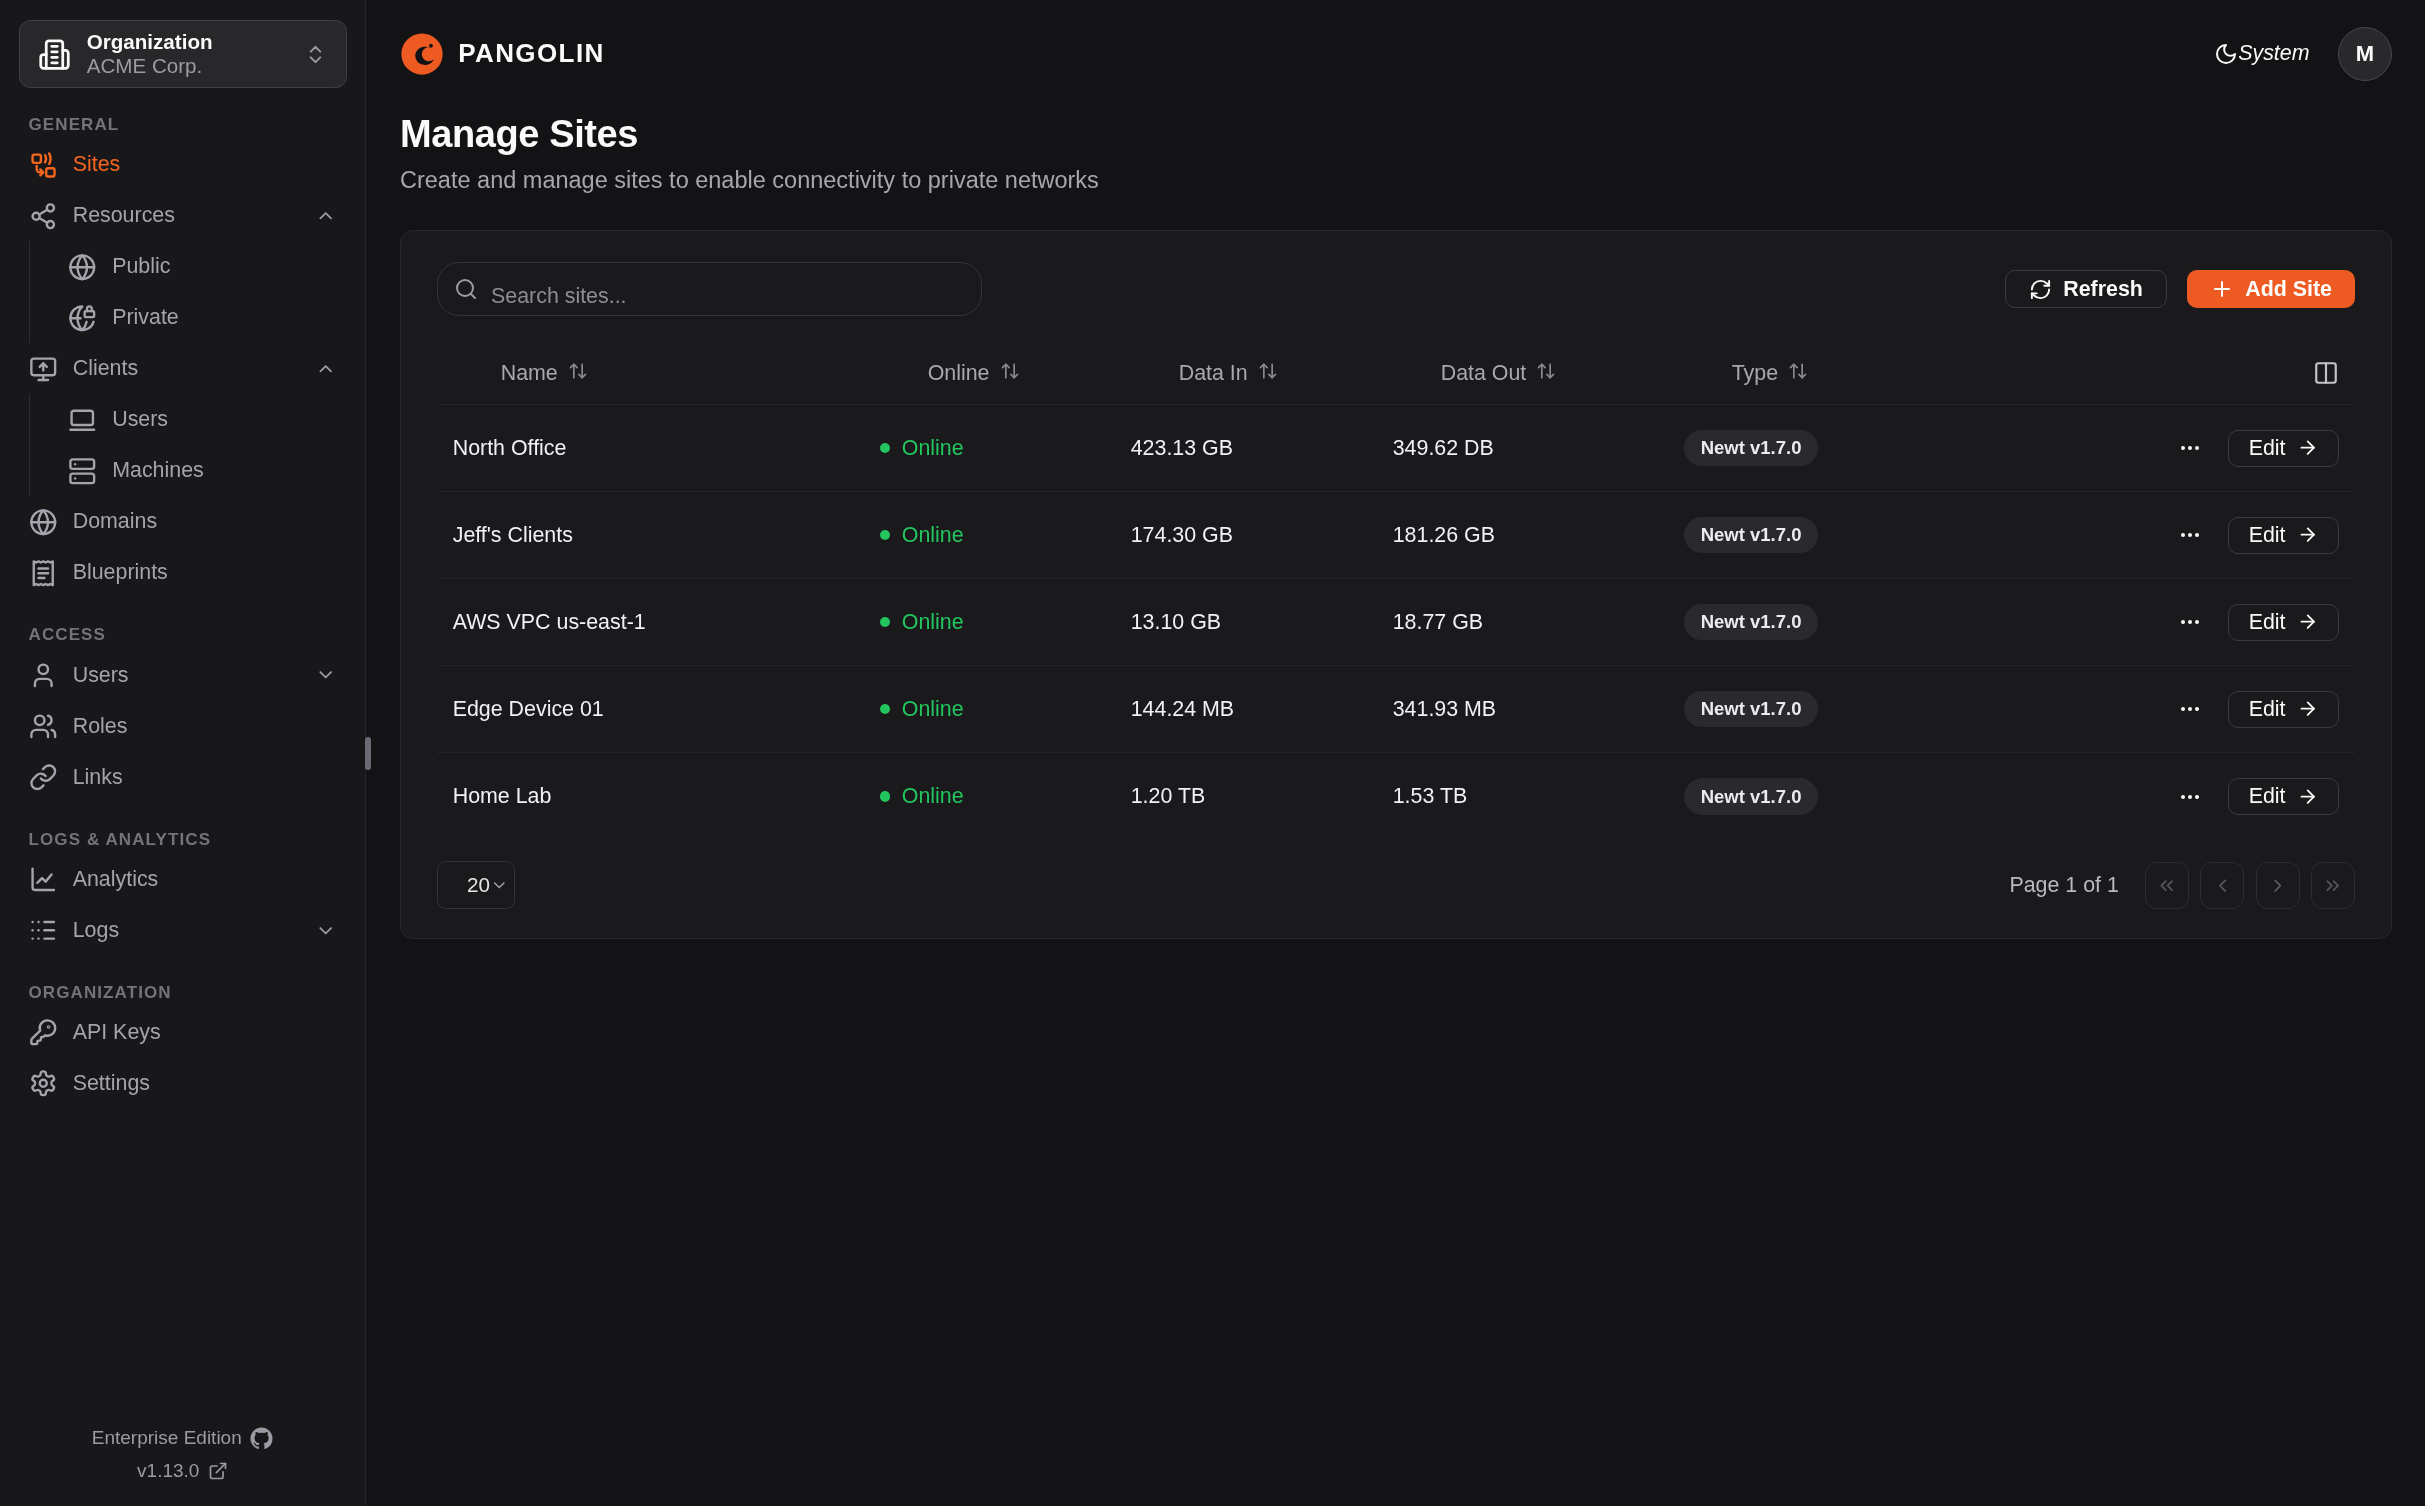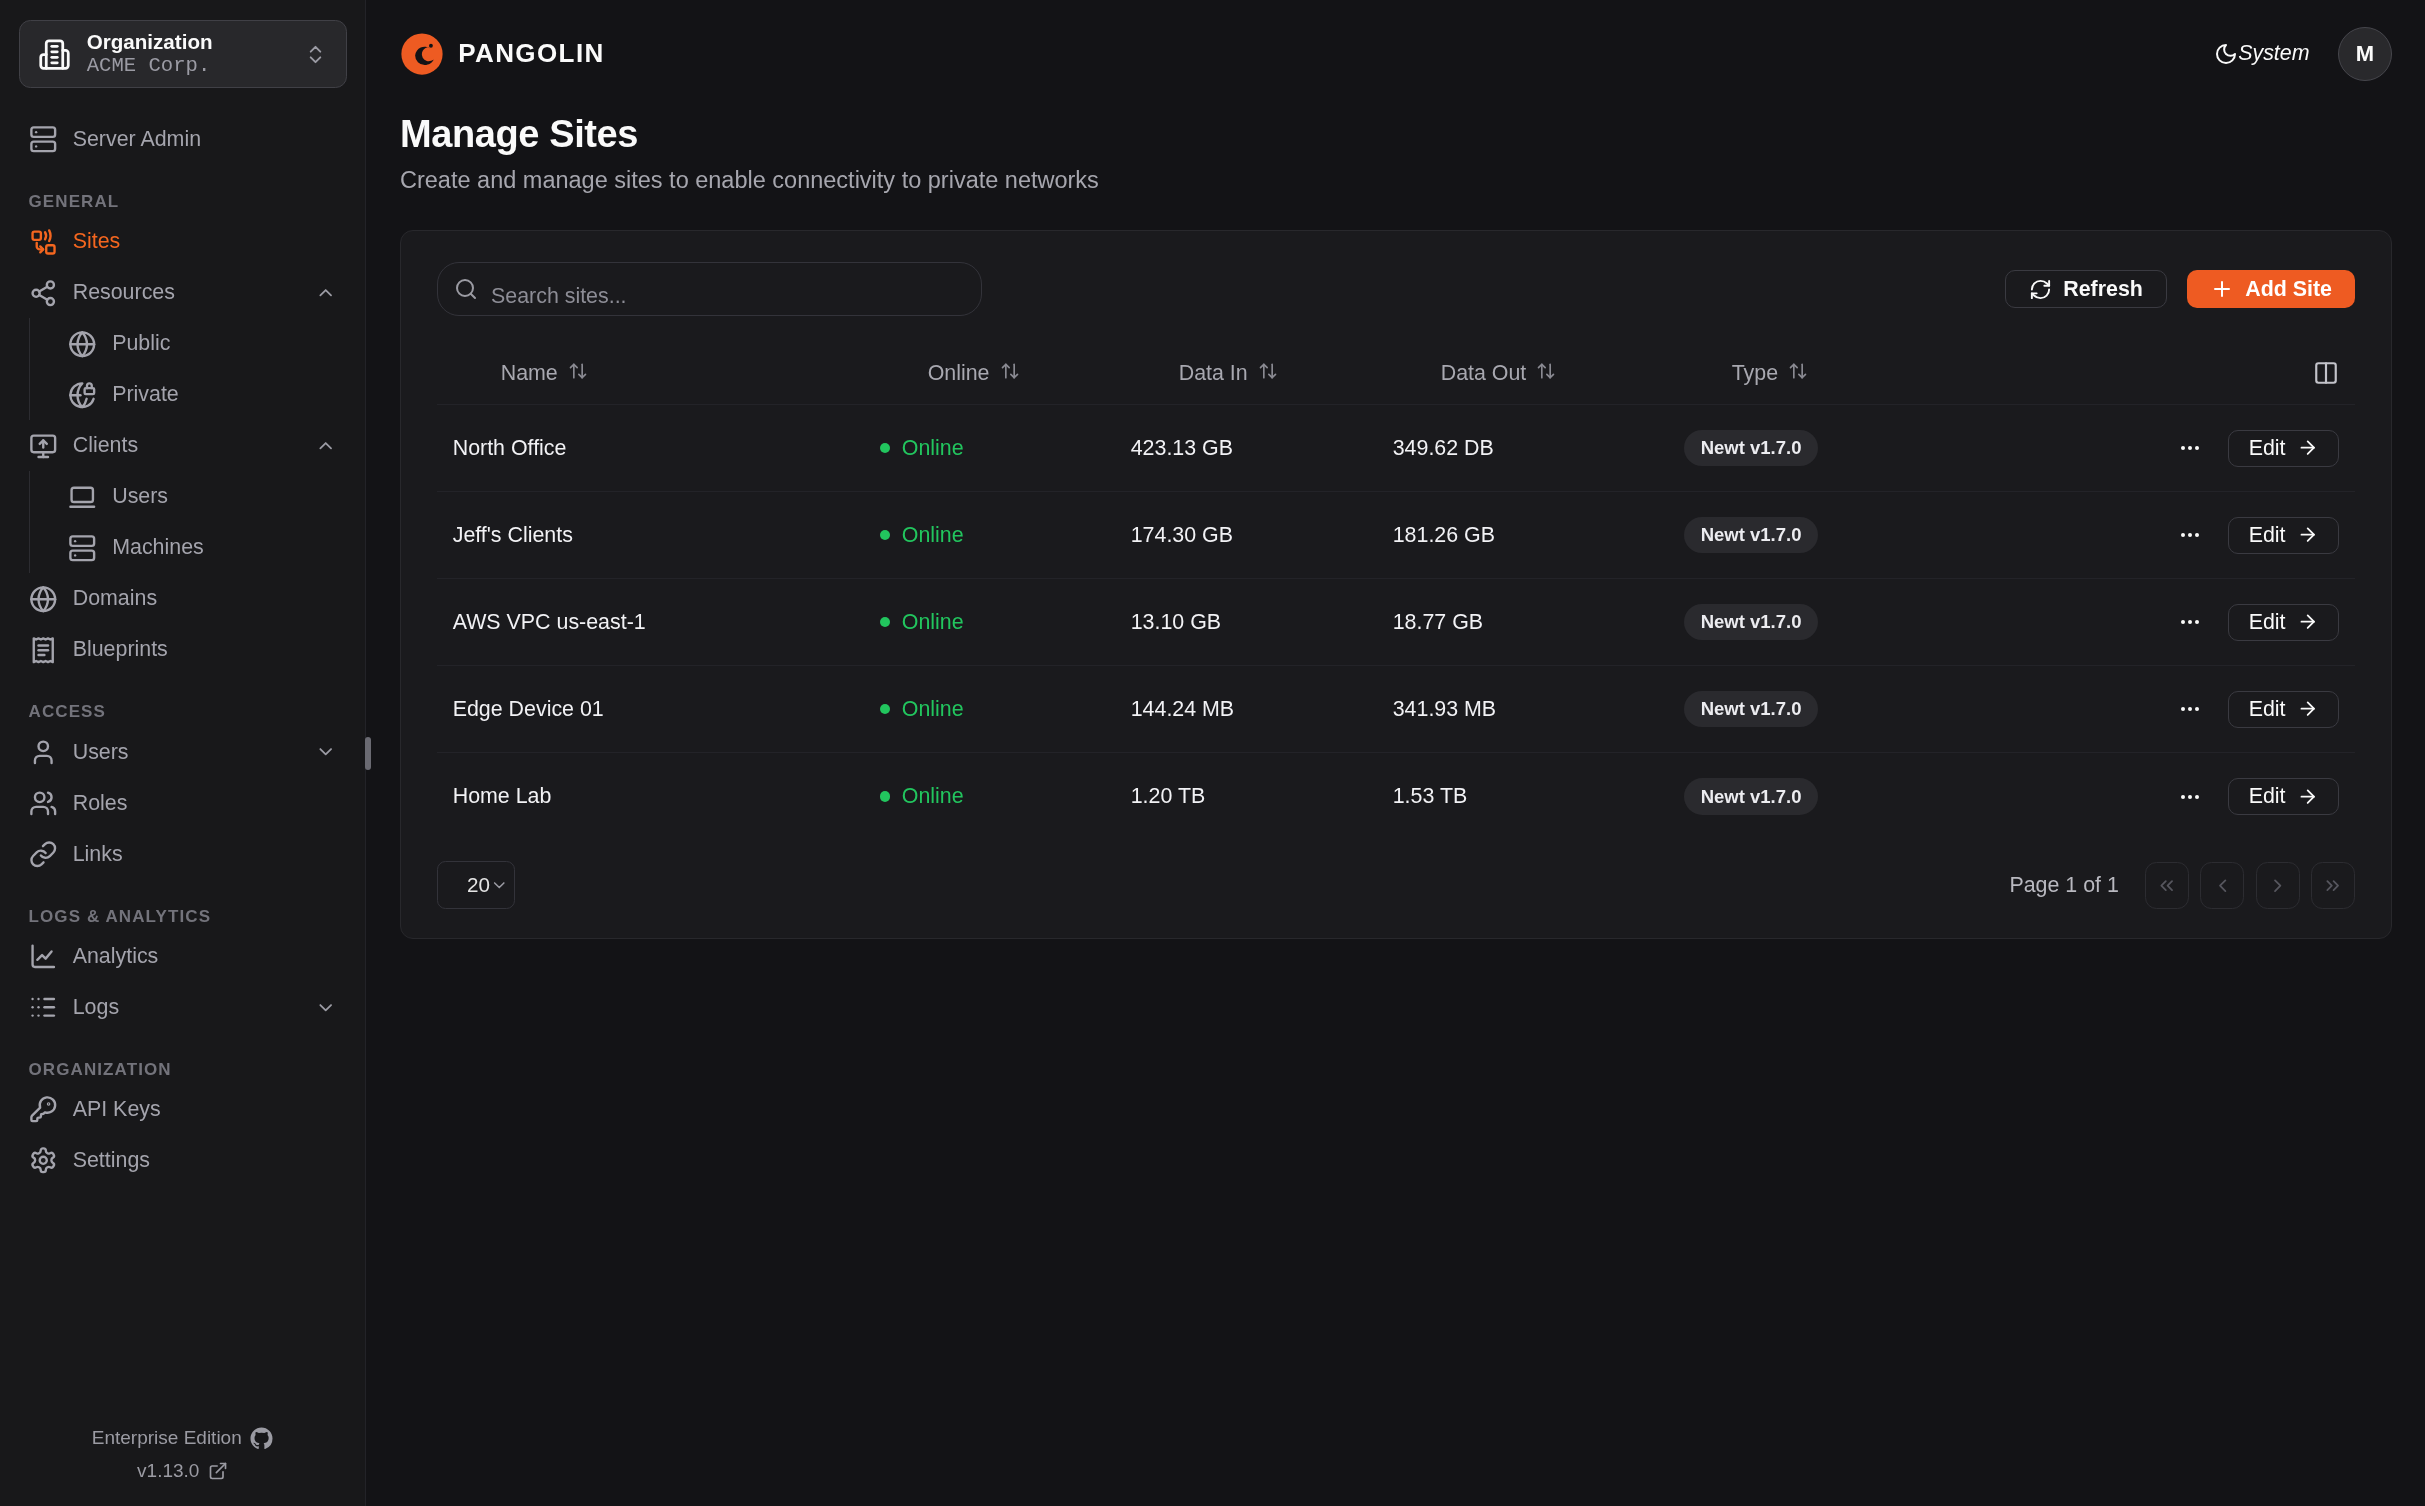--- a/index.html
+++ b/index.html
@@ -44,21 +44,21 @@
     width:100%;height:68px;
     background:#28282b;
     border:1.4px solid #404046;
     border-radius:11.4px;
     display:flex;align-items:center;gap:15.7px;
     padding:0 18.5px;
     cursor:pointer;
   }
   .org-selector .org-text{line-height:1.15;}
   .org-label{font-weight:700;font-size:20.6px;color:#fafafa;}
-  .org-value{font-size:20.6px;color:#9b9ba4;margin-top:0;font-family:Liberation Mono, monospace;}
+  .org-value{font-size:20.6px;color:#9b9ba4;margin-top:0;}
   .org-chevrons{margin-left:auto;color:#9b9ba4;}
 
   .nav{margin-top:26px;}
   .nav-item{
     height:51px;
     display:flex;align-items:center;gap:15.7px;
     padding:0 10px;
     color:var(--muted);
     border-radius:8.5px;
     cursor:pointer;
@@ -212,31 +212,20 @@
     </span>
     <span class="org-chevrons">
       <svg width="23" height="23" viewBox="0 0 24 24" fill="none" stroke="currentColor" stroke-width="2" stroke-linecap="round" stroke-linejoin="round">
           <path d="m7 15 5 5 5-5"></path>
           <path d="m7 9 5-5 5 5"></path>
         </svg>
     </span>
   </div>
 
   <nav class="nav">
-    <div class="nav-item">
-      <span>
-          <svg width="28.5" height="28.5" viewBox="0 0 24 24" fill="none" stroke="currentColor" stroke-width="2" stroke-linecap="round" stroke-linejoin="round">
-            <rect x="2" y="2" width="20" height="8" rx="2"></rect>
-            <rect x="2" y="14" width="20" height="8" rx="2"></rect>
-            <path d="M6 6h.01"></path>
-            <path d="M6 18h.01"></path>
-          </svg>
-        </span>
-      <span>Server Admin</span>
-    </div>
 
     <div class="section-label">GENERAL</div>
 
     <div class="nav-item active">
       <span>
           <svg width="28.5" height="28.5" viewBox="0 0 24 24" fill="none" stroke="currentColor" stroke-width="2" stroke-linecap="round" stroke-linejoin="round">
             <rect x="3" y="3" width="7" height="7" rx="1.5"></rect>
             <path d="M13.5 3.5a6 6 0 0 1 0 6"></path>
             <path d="M17 2a10 10 0 0 1 0 9"></path>
             <path d="M6.5 12.5v3a2.5 2.5 0 0 0 2.5 2.5h2.5"></path>

